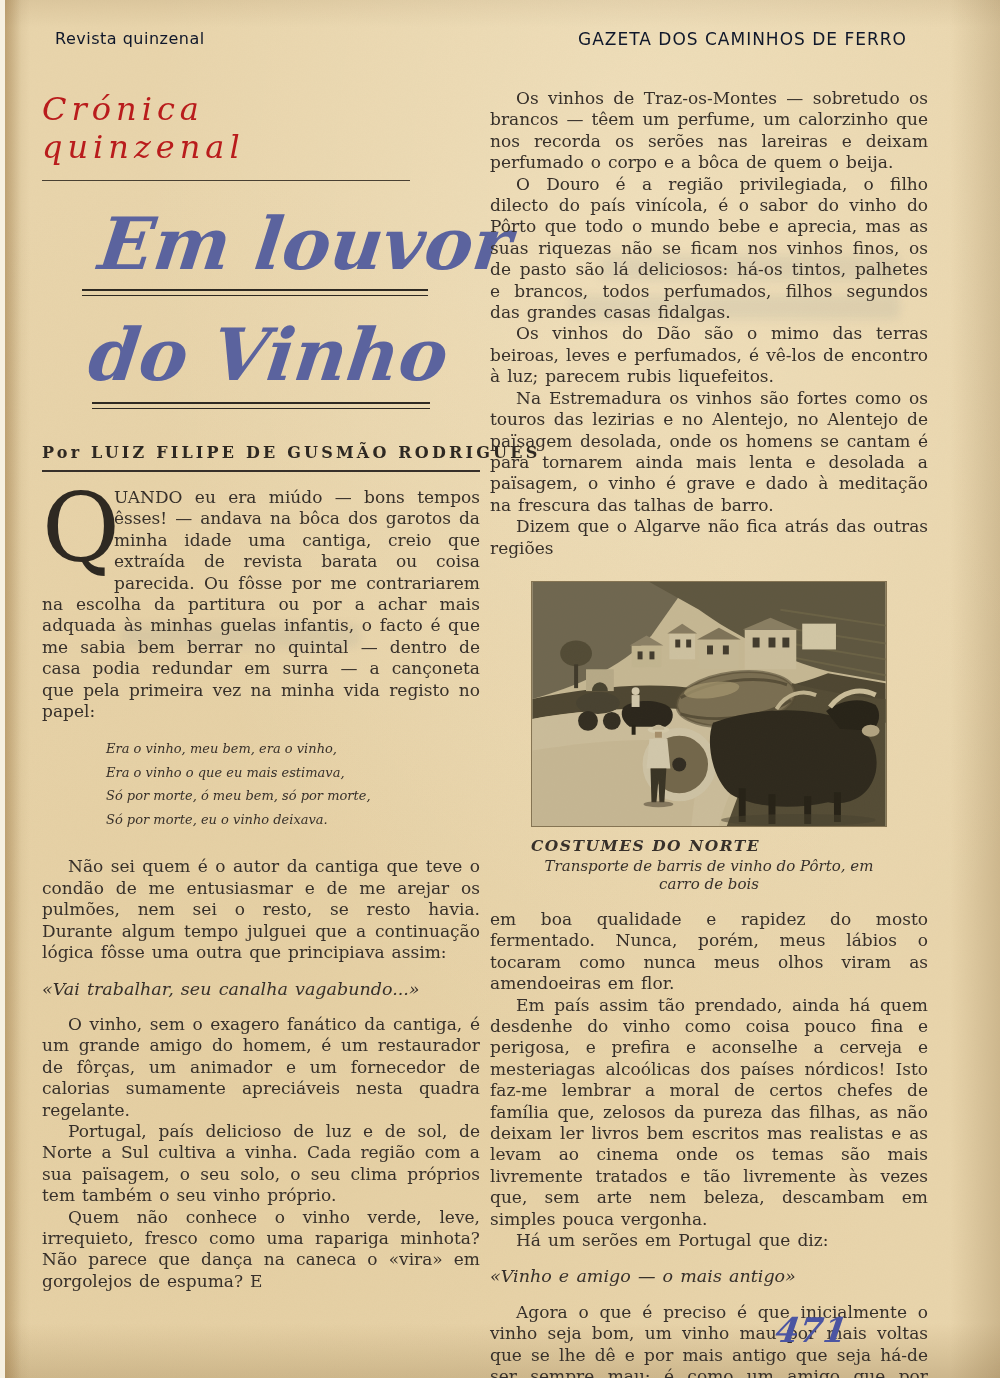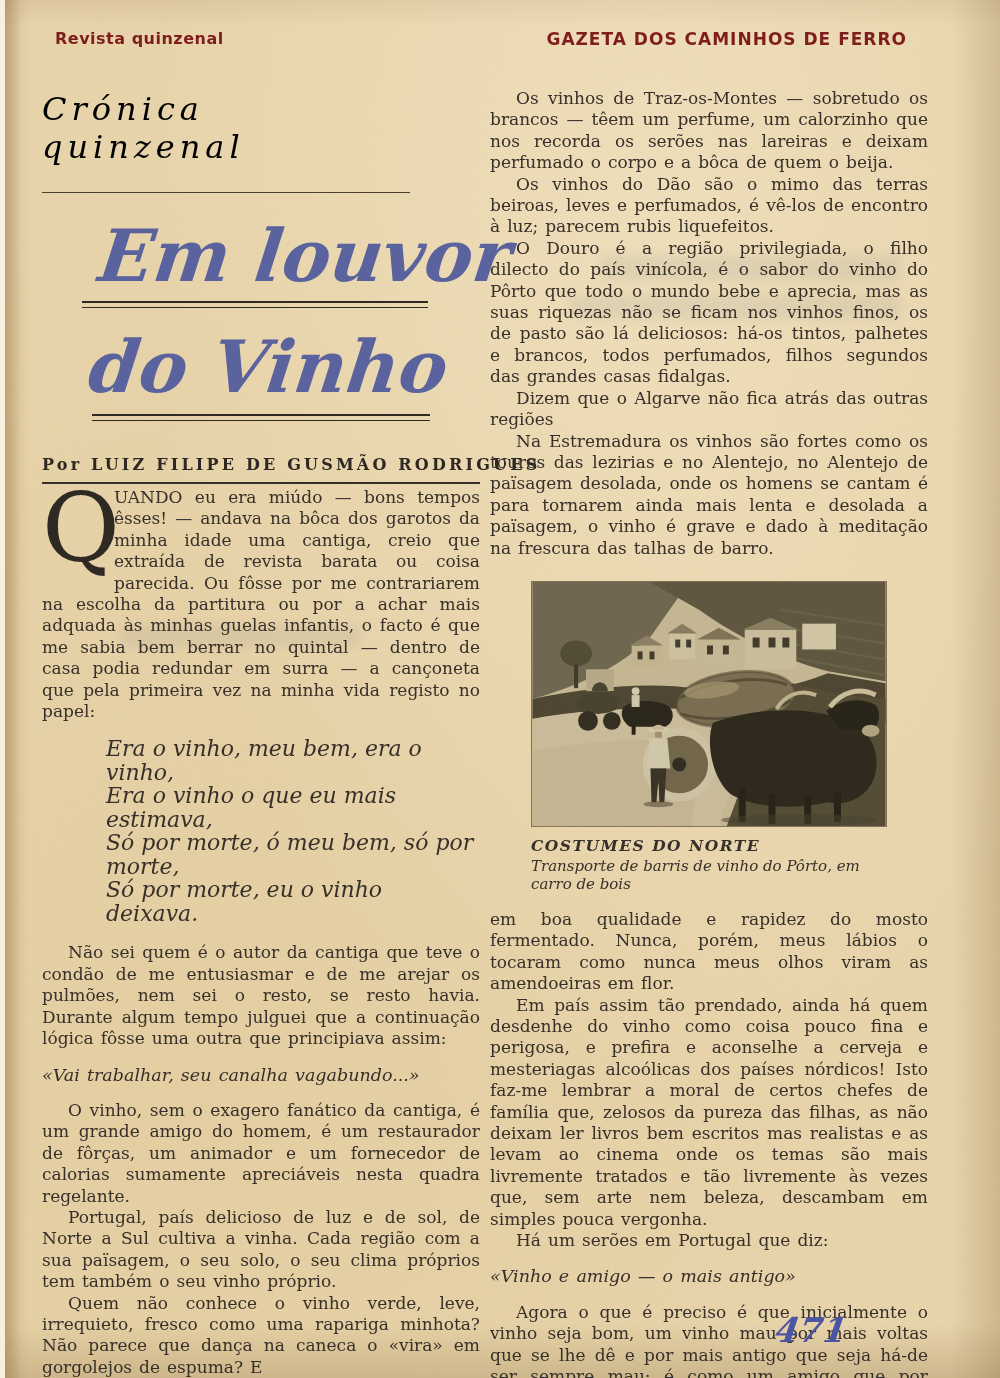--- a/index.html
+++ b/index.html
@@ -19,60 +19,60 @@
       #e9d5ac;
   }
   .grain{position:absolute;inset:0;opacity:.5;pointer-events:none;}
   .scan-strip{position:absolute;left:0;top:0;width:5px;height:100%;background:#f6f0e1;}
   .gutter{position:absolute;left:5px;top:0;width:16px;height:100%;
     background:linear-gradient(to right, rgba(150,110,55,0.35), rgba(150,110,55,0));}
   .ghost{position:absolute;background:rgba(95,120,130,0.10);filter:blur(4px);border-radius:6px;}
 
   
   .hdr{position:absolute;top:29px;font-family:"DejaVu Sans","Liberation Sans",sans-serif;
-       font-weight:bold;color:#7f1d1d;}
+       font-weight:normal;color:#0f172a;}
   .hdr-left{left:55px;font-size:16px;letter-spacing:.5px;}
   .hdr-right{right:93px;font-size:17px;letter-spacing:1px;}
 
   
   .head{position:absolute;left:42px;top:90px;width:438px;}
-  .kicker{font-style:italic;font-size:32px;letter-spacing:5px;color:#000000;
-          padding-bottom:26px;border-bottom:1.5px solid rgba(45,38,28,0.85);
+  .kicker{font-style:italic;font-size:32px;letter-spacing:5px;color:#b91c1c;
+          padding-bottom:14px;border-bottom:1.5px solid rgba(45,38,28,0.85);
           width:368px;box-sizing:border-box;}
   .script{font-family:"DejaVu Serif","Liberation Serif",serif;font-style:italic;font-weight:bold;
           color:#5b639e;font-size:72px;line-height:74px;transform:skewX(-7deg);
           transform-origin:left bottom;white-space:nowrap;}
   .t1{margin:26px 0 0 53px;}
   .t2{margin:22px 0 0 43px;}
   .dbl{height:4px;border-top:2.5px solid #2e2922;border-bottom:1.5px solid #2e2922;}
   .r1{margin:8px 0 0 40px;width:346px;}
   .r2{margin:10px 0 0 50px;width:338px;}
   .byline{margin-top:34px;font-size:16px;font-weight:bold;letter-spacing:3.2px;
           color:#2e2822;border-bottom:2px solid #37302a;padding-bottom:8px;white-space:nowrap;}
 
   
   .col{position:absolute;width:438px;}
   .col-left{left:42px;top:487px;}
   .col-right{left:490px;top:88px;}
   p{margin:0;text-align:justify;font-size:17px;line-height:21.4px;word-spacing:1.6px;}
   p.ind{text-indent:26px;}
   .dropcap{float:left;font-size:95px;line-height:76px;height:84px;width:64px;
            margin:3px 8px 0 0;color:#2e2922;text-align:center;}
-  .verse{margin:15px 0 17px 64px;font-style:italic;font-size:22px;line-height:23.5px;}
+  .verse{margin:15px 0 25px 64px;font-style:italic;font-size:13px;line-height:23.5px;}
   .verse span{display:block;}
   .quote{margin:15px 0 14px 0;text-align:left;font-style:italic;font-size:17.5px;
          text-indent:0;}
 
   
   .photo-wrap{width:356px;margin:22px auto 0;}
   .photo{display:block;width:356px;height:246px;border:1px solid #857453;box-sizing:border-box;
          background:#c9bb98;}
   .cap-title{text-align:left;font-style:italic;font-weight:bold;font-size:15.5px;
              letter-spacing:1.5px;margin-top:9px;}
-  .cap-sub{font-style:italic;font-size:15px;margin:2px 0 16px 0;}
+  .cap-sub{text-align:center;font-style:italic;font-size:15px;margin:2px 0 16px 0;}
 
   .pageno{position:absolute;left:776px;top:1310px;font-size:34px;font-style:italic;
           font-weight:bold;color:#4b55a2;transform:skewX(-8deg);}
 </style>
 </head>
 <body>
 
 <div class="paper"></div>
 
 <svg class="grain" width="1000" height="1378" aria-hidden="true">
@@ -112,24 +112,24 @@
   </div>
   <p class="ind">Não sei quem é o autor da cantiga que teve o condão de me entusiasmar e de me arejar os pulmões, nem sei o resto, se resto havia. Durante algum tempo julguei que a continuação lógica fôsse uma outra que principiava assim:</p>
   <p class="quote">«Vai trabalhar, seu canalha vagabundo...»</p>
   <p class="ind">O vinho, sem o exagero fanático da cantiga, é um grande amigo do homem, é um restaurador de fôrças, um animador e um fornecedor de calorias sumamente apreciáveis nesta quadra regelante.</p>
   <p class="ind">Portugal, país delicioso de luz e de sol, de Norte a Sul cultiva a vinha. Cada região com a sua païsagem, o seu solo, o seu clima próprios tem também o seu vinho próprio.</p>
   <p class="ind">Quem não conhece o vinho verde, leve, irrequieto, fresco como uma rapariga minhota? Não parece que dança na caneca o «vira» em gorgolejos de espuma? E</p>
 </div>
 
 <div class="col col-right">
   <p class="ind">Os vinhos de Traz-os-Montes — sobretudo os brancos — têem um perfume, um calorzinho que nos recorda os serões nas lareiras e deixam perfumado o corpo e a bôca de quem o beija.</p>
+  <p class="ind">O Douro é a região privilegiada, o filho dilecto do país vinícola, é o sabor do vinho do Pôrto que todo o mundo bebe e aprecia, mas as suas riquezas não se ficam nos vinhos finos, os de pasto são lá deliciosos: há-os tintos, palhetes e brancos, todos perfumados, filhos segundos das grandes casas fidalgas.</p>
   <p class="ind">Os vinhos do Dão são o mimo das terras beiroas, leves e perfumados, é vê-los de encontro à luz; parecem rubis liquefeitos.</p>
-  <p class="ind">O Douro é a região privilegiada, o filho dilecto do país vinícola, é o sabor do vinho do Pôrto que todo o mundo bebe e aprecia, mas as suas riquezas não se ficam nos vinhos finos, os de pasto são lá deliciosos: há-os tintos, palhetes e brancos, todos perfumados, filhos segundos das grandes casas fidalgas.</p>
+  <p class="ind">Na Estremadura os vinhos são fortes como os touros das lezirias e no Alentejo, no Alentejo de païsagem desolada, onde os homens se cantam é para tornarem ainda mais lenta e desolada a païsagem, o vinho é grave e dado à meditação na frescura das talhas de barro.</p>
   <p class="ind">Dizem que o Algarve não fica atrás das outras regiões</p>
-  <p class="ind">Na Estremadura os vinhos são fortes como os touros das lezirias e no Alentejo, no Alentejo de païsagem desolada, onde os homens se cantam é para tornarem ainda mais lenta e desolada a païsagem, o vinho é grave e dado à meditação na frescura das talhas de barro.</p>
 
   <div class="photo-wrap">
     <svg class="photo" viewBox="0 0 356 246" aria-hidden="true">
 
       <rect width="356" height="246" fill="#c9bb98"></rect>
 
       <path d="M0,0 L158,0 L120,54 C88,88 42,106 0,118 Z" fill="#6e6651"></path>
 
       <path d="M118,0 L356,0 L356,100 L298,90 C250,78 198,50 168,28 Z" fill="#5c5540"></path>
 

